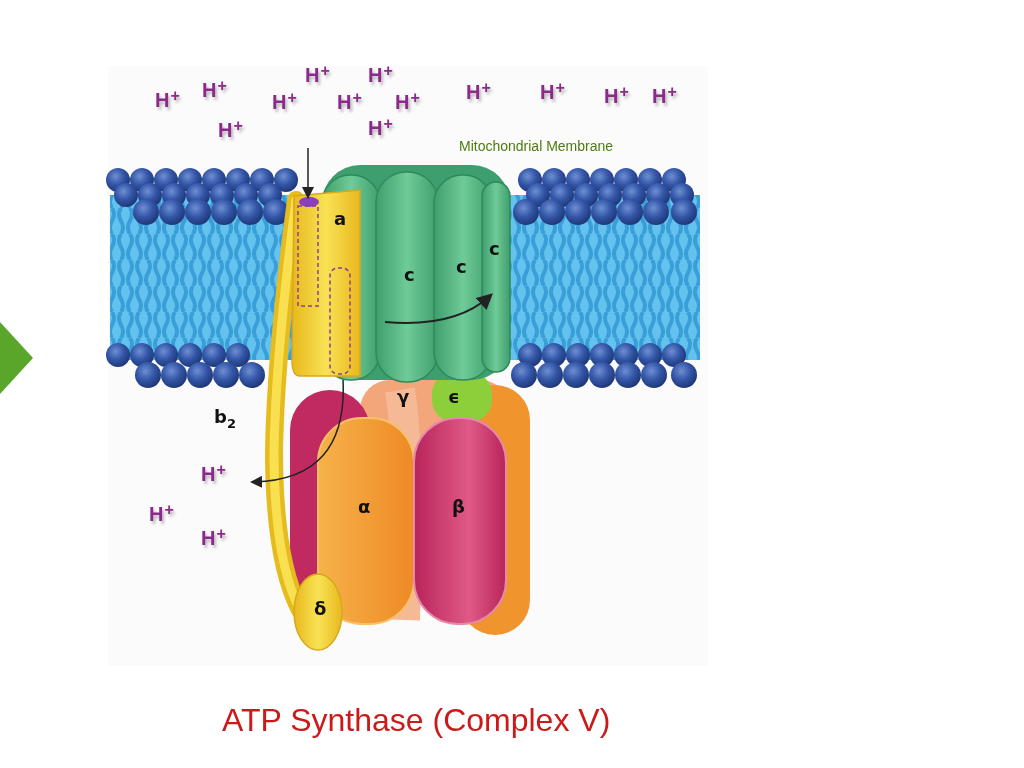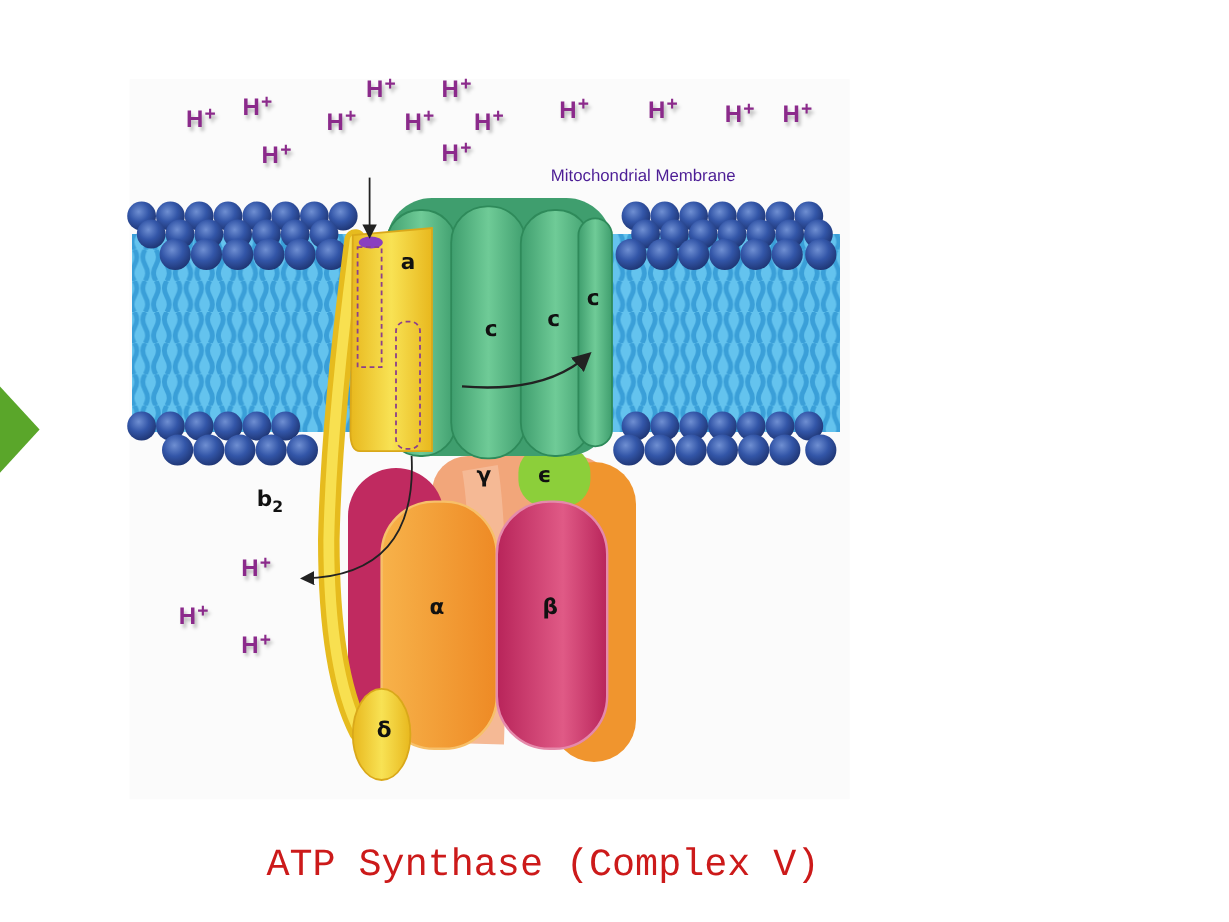--- a/index.html
+++ b/index.html
@@ -4,23 +4,23 @@
 <style>
   html, body { margin:0; padding:0; background:#ffffff; }
   body { width:1024px; height:768px; position:relative; overflow:hidden; font-family:"Liberation Sans", sans-serif; }
   .slide { position:absolute; left:0; top:0; width:1024px; height:768px; background:#fff; }
   .nav-arrow { position:absolute; left:0; top:322px; width:0; height:0;
     border-top:36px solid transparent; border-bottom:36px solid transparent; border-left:33px solid #5aa62a; }
   .figure { position:absolute; left:108px; top:66px; width:600px; height:600px; background:#fbfbfb; }
   .hplus { position:absolute; color:#8b2a8b; font-family:"Liberation Sans", sans-serif; font-weight:bold; font-size:20px; line-height:1;
     text-shadow:2px 3px 3px rgba(0,0,0,0.25); }
   .hplus sup { font-size:16px; vertical-align:6px; margin-left:1px; }
-  .membrane-label { position:absolute; color:#4c1d95; font-size:14px; }
+  .membrane-label { position:absolute; color:#4d7c0f; font-size:14px; }
   .sublabel { position:absolute; color:#111; font-weight:bold; font-size:18px; font-family:"DejaVu Sans", sans-serif; }
-  .caption { position:absolute; left:222px; top:702px; color:#cc1a1a; font-size:32px; font-family:Liberation Mono, monospace; white-space:nowrap; }
+  .caption { position:absolute; left:222px; top:702px; color:#cc1a1a; font-size:32px; font-family:Liberation Sans, sans-serif; white-space:nowrap; }
   svg { position:absolute; left:0; top:0; }
 </style>
 </head>
 <body>
 
 <div class="slide">
   <div class="nav-arrow"></div>
 
   <div class="figure"></div>
 

